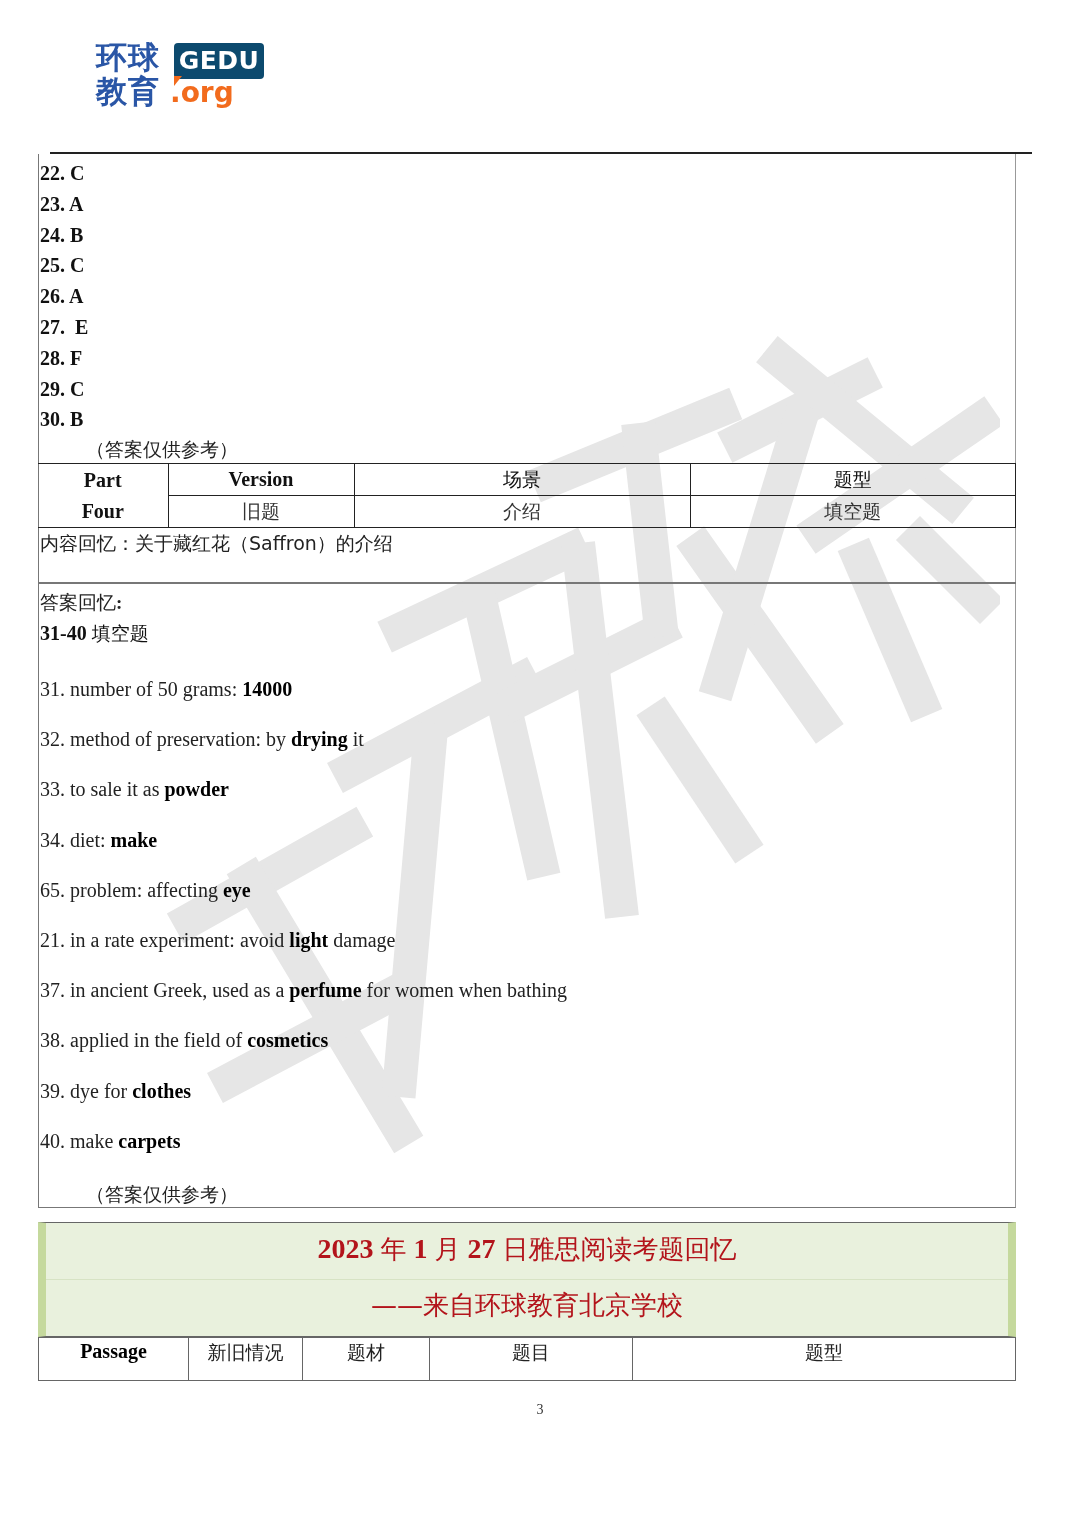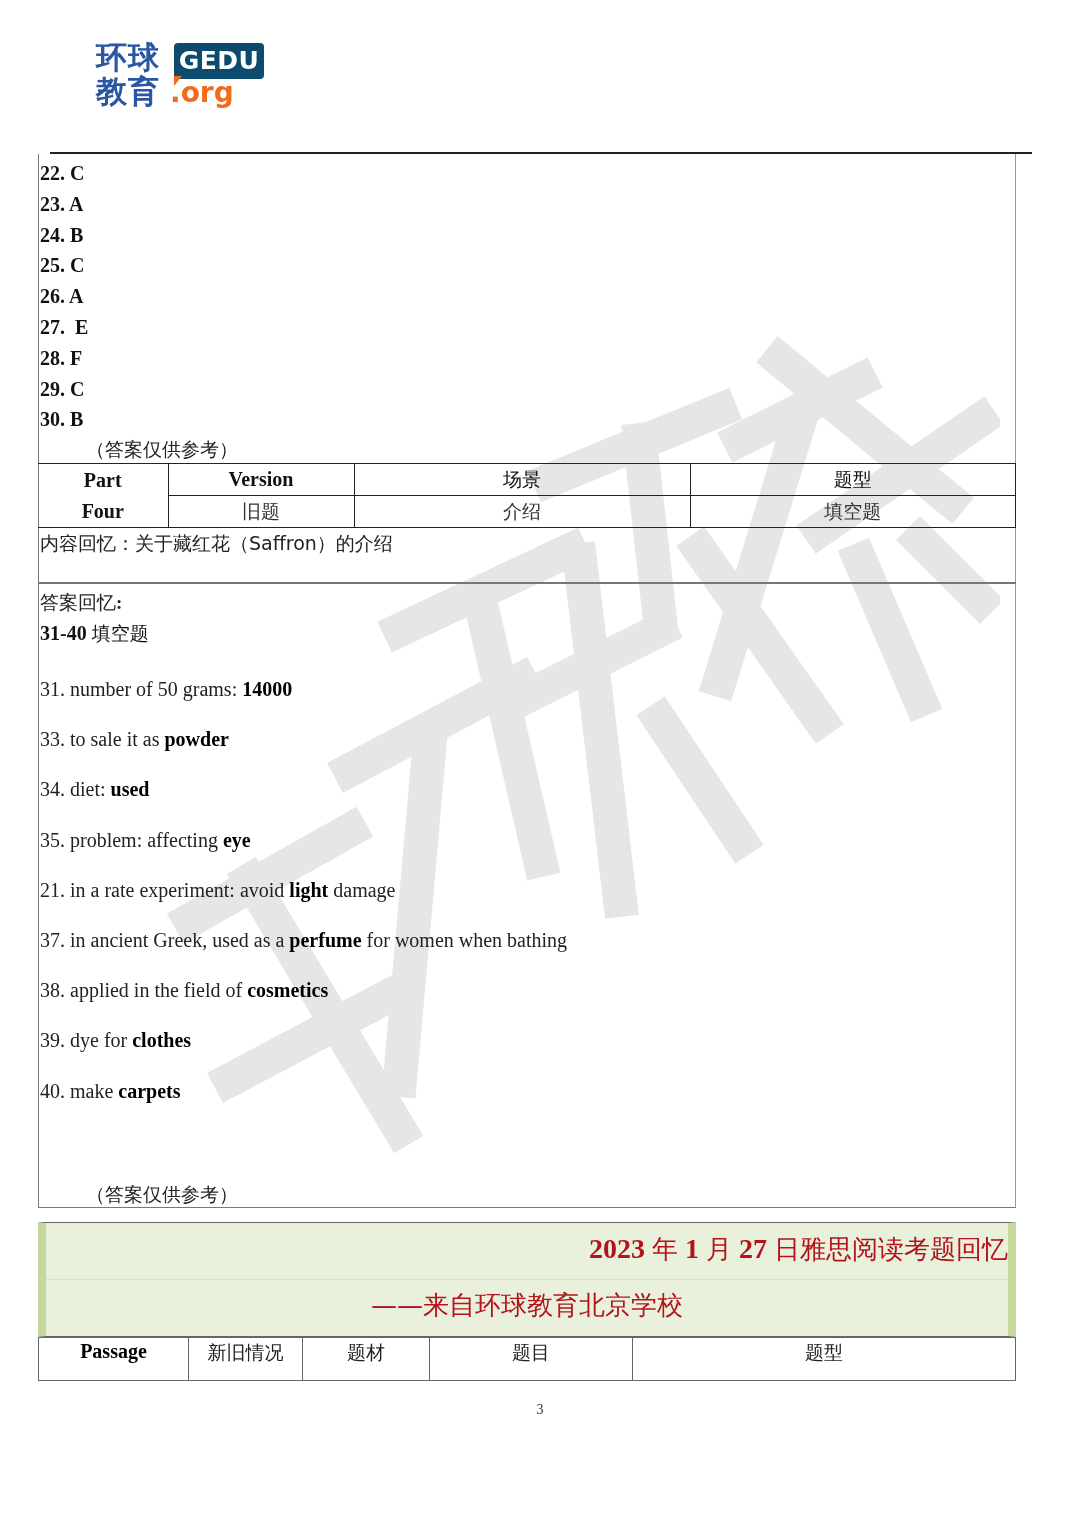--- a/index.html
+++ b/index.html
@@ -45,21 +45,21 @@
     .fill-list { position: absolute; left: 40px; top: 674px; }
     .fill-item { font-size: 20px; height: 50.2px; line-height: 30px; color: #222; white-space: pre; }
     .fill-item b { color: #000; }
 
     
     .watermark { position: absolute; left: 100px; top: 300px; width: 900px; height: 900px; pointer-events: none; }
 
     
     .banner { position: absolute; left: 38px; top: 1222px; width: 978px; height: 115px; background: #e9f1dd; border: 1.5px solid #666; border-left: 8px solid #c5d99d; border-right: 8px solid #c5d99d; outline: 0; }
     .banner .inner-rule { position: absolute; left: 0; right: 0; top: 56px; height: 1px; background: #d7e3c4; }
-    .banner .t1 { position: absolute; left: 0; right: 0; top: 6px; text-align: right; color: #b3141b; font-size: 28px; line-height: 40px; }
+    .banner .t1 { position: absolute; left: 0; right: 0; top: 6px; text-align: center; color: #b3141b; font-size: 28px; line-height: 40px; }
     .banner .t1 b { font-weight: bold; }
     .banner .t1 span { font-family: "DejaVu Sans", sans-serif; font-size: 26px; }
     .banner .t2 { position: absolute; left: 0; right: 0; top: 62px; text-align: center; color: #b3141b; font-family: "DejaVu Sans", sans-serif; font-size: 26px; line-height: 40px; }
 
     .passage-table { position: absolute; left: 38px; top: 1337px; width: 978px; height: 44px; border-collapse: collapse; }
     .passage-table td { border: 1.5px solid #666; vertical-align: top; text-align: center; padding-top: 2px; font-family: "DejaVu Sans", sans-serif; font-size: 19px; color: #222; }
     .passage-table td.bold { font-family: "Liberation Serif", serif; font-weight: bold; font-size: 20px; color: #000; }
 
     .page-number { position: absolute; left: 0; width: 1080px; top: 1402px; text-align: center; font-size: 14px; color: #333; }
   </style>
@@ -148,23 +148,24 @@
   <div class="h1">
     <span>答案回忆</span><b>:</b>
   </div>
   <div class="h2">
     <b>31-40</b> <span>填空题</span>
   </div>
 </div>
 
 <div class="fill-list">
   <div class="fill-item"><span>31. number of 50 grams: </span><b>14000</b><span></span></div>
+  <div class="fill-item"><span>32. method of preservation: by </span><b>drying</b><span> it</span></div>
   <div class="fill-item"><span>33. to sale it as </span><b>powder</b><span></span></div>
-  <div class="fill-item"><span>34. diet: </span><b>used</b><span></span></div>
-  <div class="fill-item"><span>35. problem: affecting </span><b>eye</b><span></span></div>
+  <div class="fill-item"><span>34. diet: </span><b>make</b><span></span></div>
+  <div class="fill-item"><span>65. problem: affecting </span><b>eye</b><span></span></div>
   <div class="fill-item"><span>21. in a rate experiment: avoid </span><b>light</b><span> damage</span></div>
   <div class="fill-item"><span>37. in ancient Greek, used as a </span><b>perfume</b><span> for women when bathing</span></div>
   <div class="fill-item"><span>38. applied in the field of </span><b>cosmetics</b><span></span></div>
   <div class="fill-item"><span>39. dye for </span><b>clothes</b><span></span></div>
   <div class="fill-item"><span>40. make </span><b>carpets</b><span></span></div>
 </div>
 
 <div class="note" style="left:40px; top:1182px;">（答案仅供参考）</div>
 
 <div class="banner">

